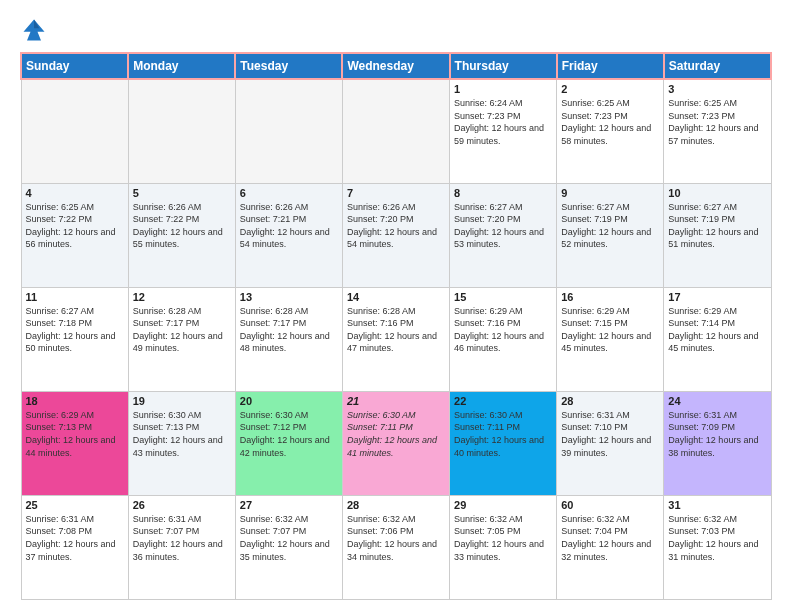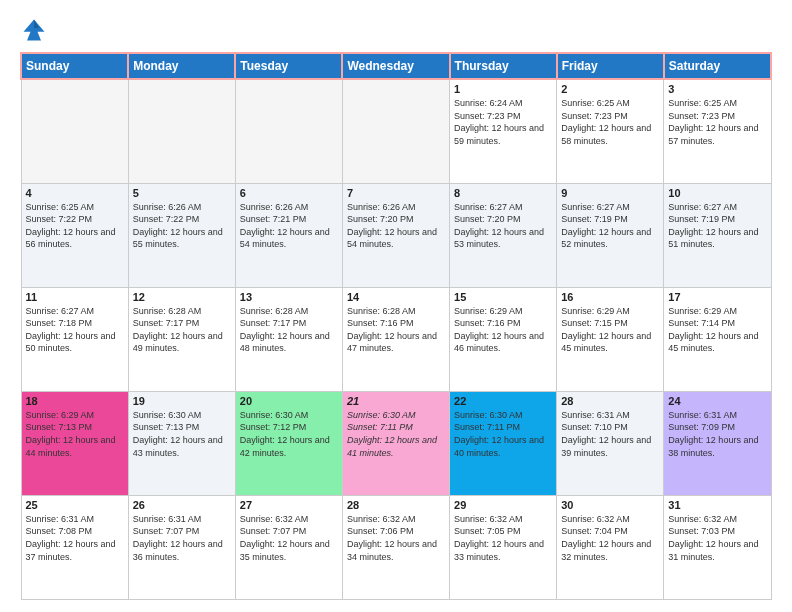--- a/index.html
+++ b/index.html
@@ -253,21 +253,21 @@
           </td>
           <td>
             <span class="day-num">28</span>
             <div class="day-info">Sunrise: 6:32 AM<br>Sunset: 7:06 PM<br>Daylight: 12 hours and 34 minutes.</div>
           </td>
           <td>
             <span class="day-num">29</span>
             <div class="day-info">Sunrise: 6:32 AM<br>Sunset: 7:05 PM<br>Daylight: 12 hours and 33 minutes.</div>
           </td>
           <td>
-            <span class="day-num">30</span>
+            <span class="day-num">60</span>
             <div class="day-info">Sunrise: 6:32 AM<br>Sunset: 7:04 PM<br>Daylight: 12 hours and 32 minutes.</div>
           </td>
           <td>
             <span class="day-num">31</span>
             <div class="day-info">Sunrise: 6:32 AM<br>Sunset: 7:03 PM<br>Daylight: 12 hours and 31 minutes.</div>
           </td>
         </tr>
       </tbody>
   </table>
 </div>

